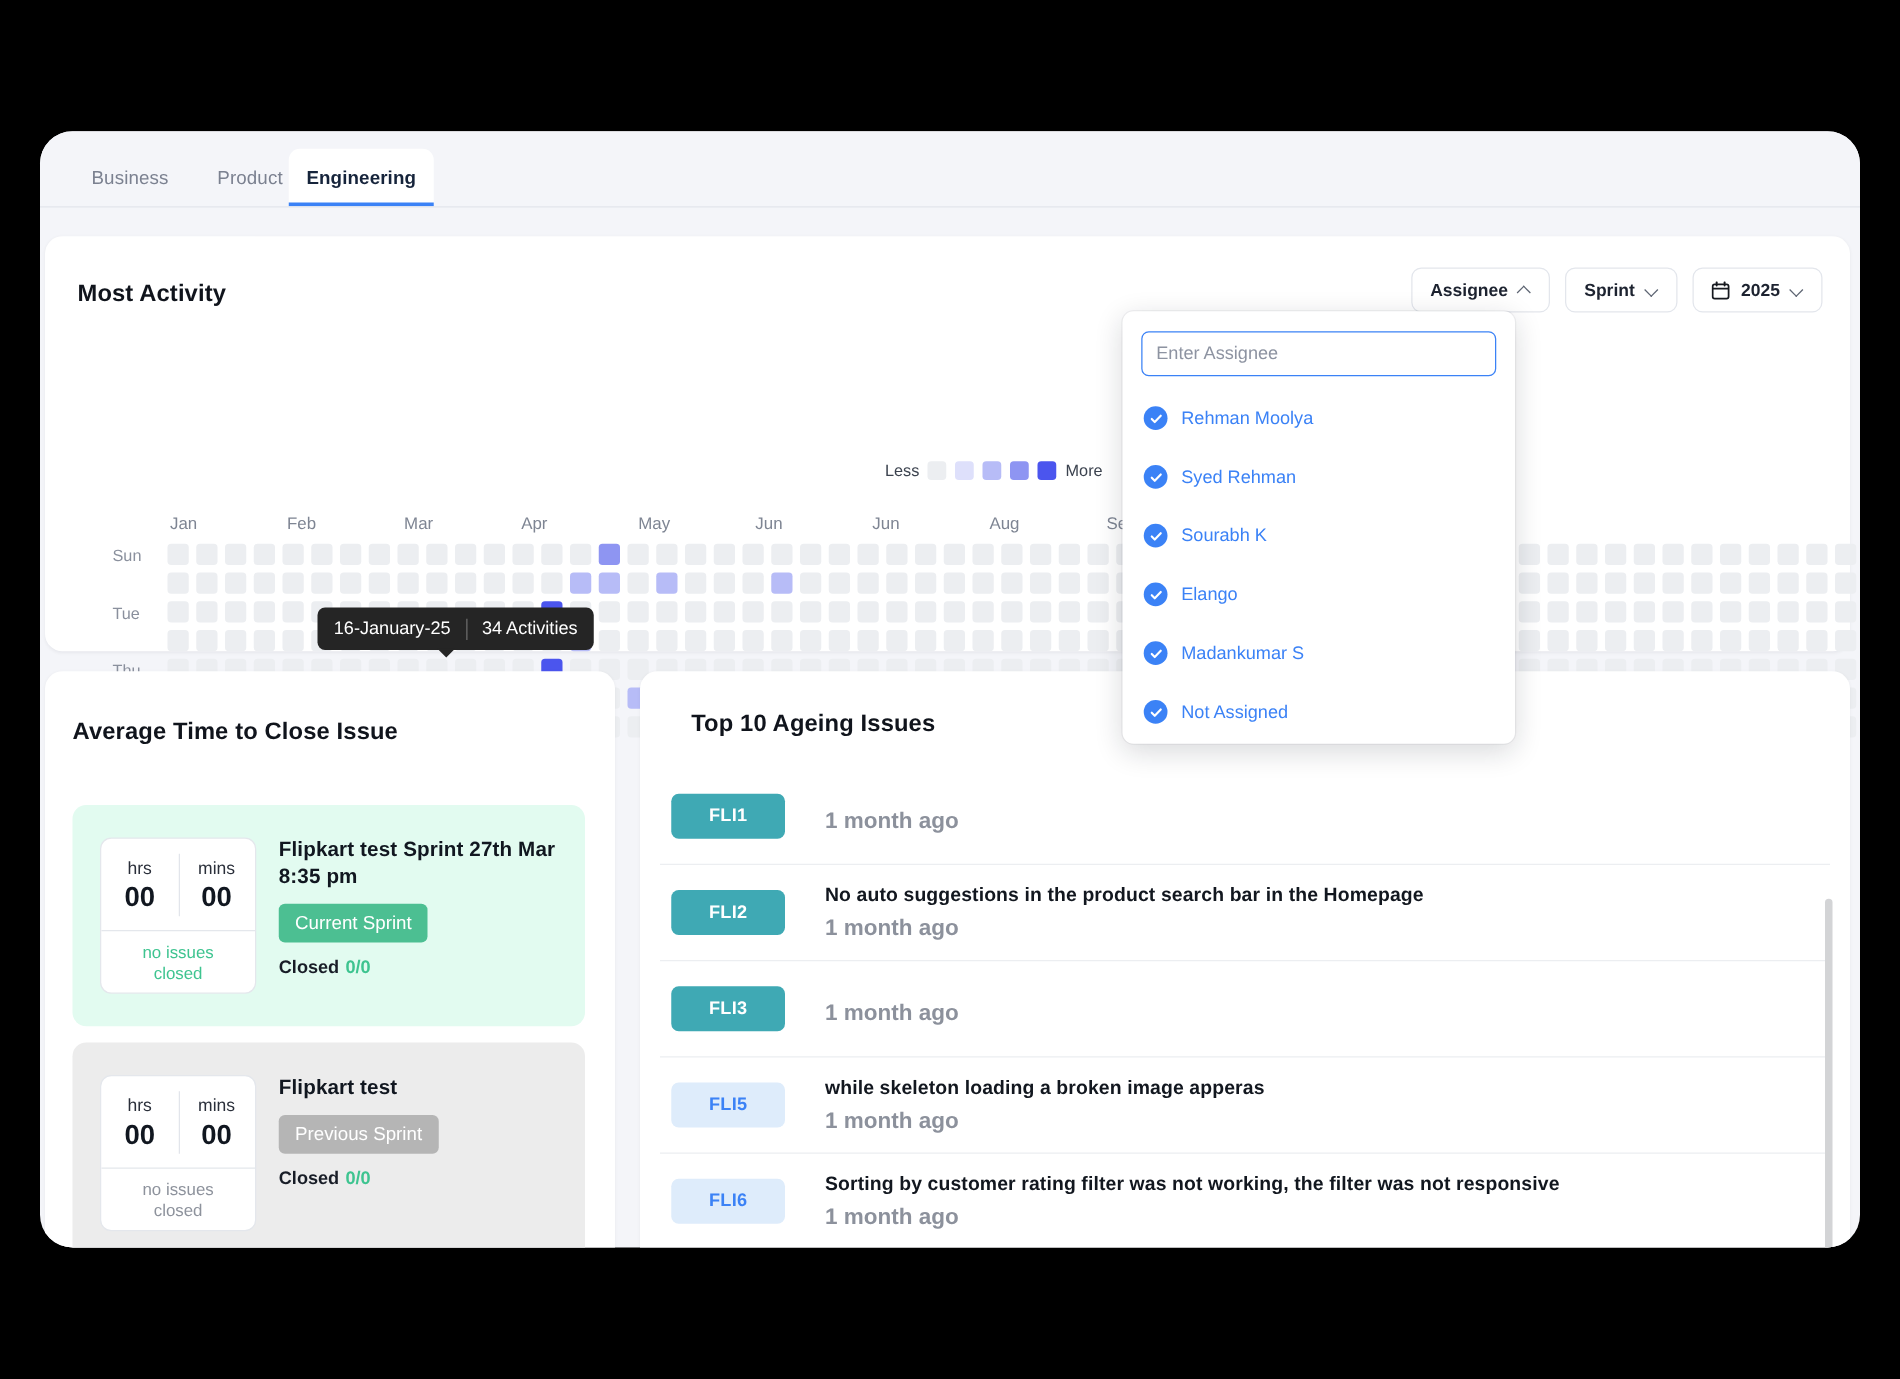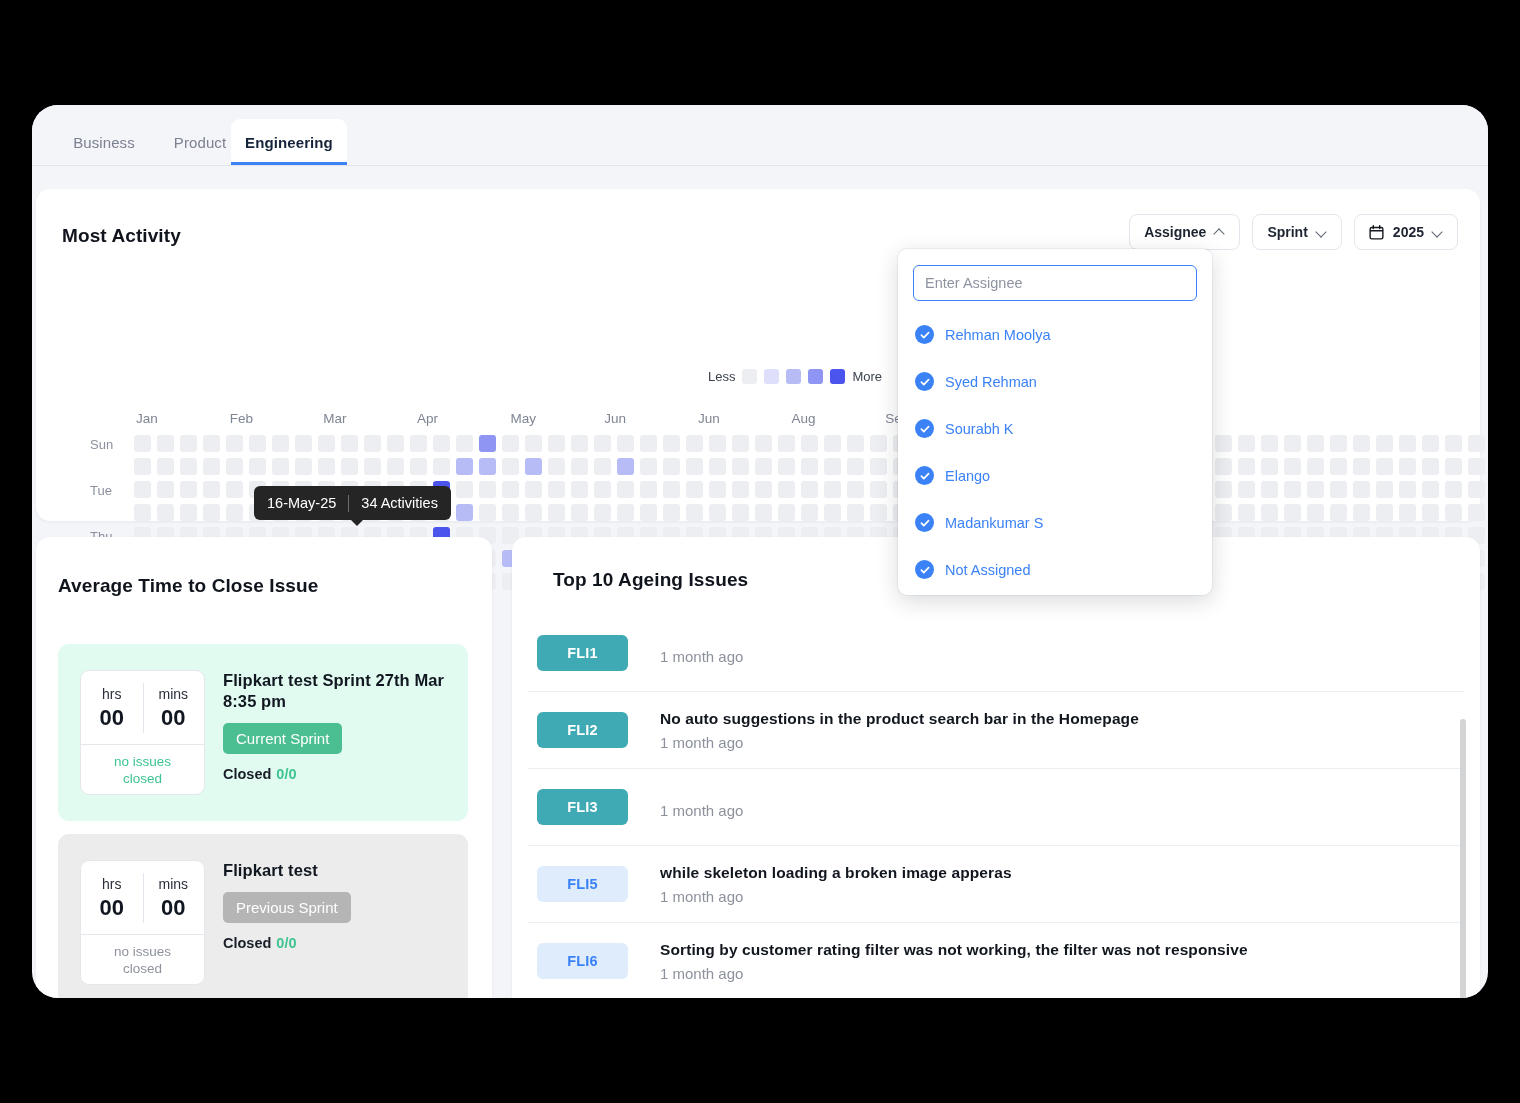--- a/index.html
+++ b/index.html
@@ -231,21 +231,21 @@
     border-radius: 6px; font-size: 14.5px; font-weight: bold;
     letter-spacing: .2px;
   }
   .issue-badge.teal { background: #3fa9b4; color: #ffffff; }
   .issue-badge.lite { background: #deecfb; color: #3b82f6; }
   .issue-text { margin-left: 32px; }
   .issue-title {
     font-size: 15.5px; font-weight: bold; color: #12171f;
     line-height: 1.25; letter-spacing: .1px;
   }
-  .issue-age { margin-top: 6px; font-size: 15px; color: #8c919c; }
+  .issue-age { margin-top: 6px; font-size: 18px; color: #8c919c; font-weight: bold; }
 
   .scrollbar {
     position: absolute; right: 14px; top: 182px;
     width: 6px; height: 352px;
     background: #d3d4d6; border-radius: 3px;
     cursor: pointer;
   }
 </style>
 </head>
 <body>
@@ -731,21 +731,21 @@
         <div class="hm-cell" style="left: 1219px; top: 138px; background: rgb(236, 238, 241);"></div>
         <div class="hm-cell" style="left: 1242px; top: 138px; background: rgb(236, 238, 241);"></div>
         <div class="hm-cell" style="left: 1265px; top: 138px; background: rgb(236, 238, 241);"></div>
         <div class="hm-cell" style="left: 1288px; top: 138px; background: rgb(236, 238, 241);"></div>
         <div class="hm-cell" style="left: 1311px; top: 138px; background: rgb(236, 238, 241);"></div>
         <div class="hm-cell" style="left: 1334px; top: 138px; background: rgb(236, 238, 241);"></div>
       </div>
   </div>
 
   <div class="hm-tooltip">
-    <span>16-May-25</span>
+    <span>16-January-25</span>
     <span class="sep"></span>
     <span>34 Activities</span>
   </div>
 
   <div class="dropdown">
     <input class="dd-input" type="text" placeholder="Enter Assignee" style="">
     <div class="dd-list" id="dd-list">
         <div class="dd-item">
           <span class="dd-check">
             <svg width="12" height="12" viewBox="0 0 12 12">

